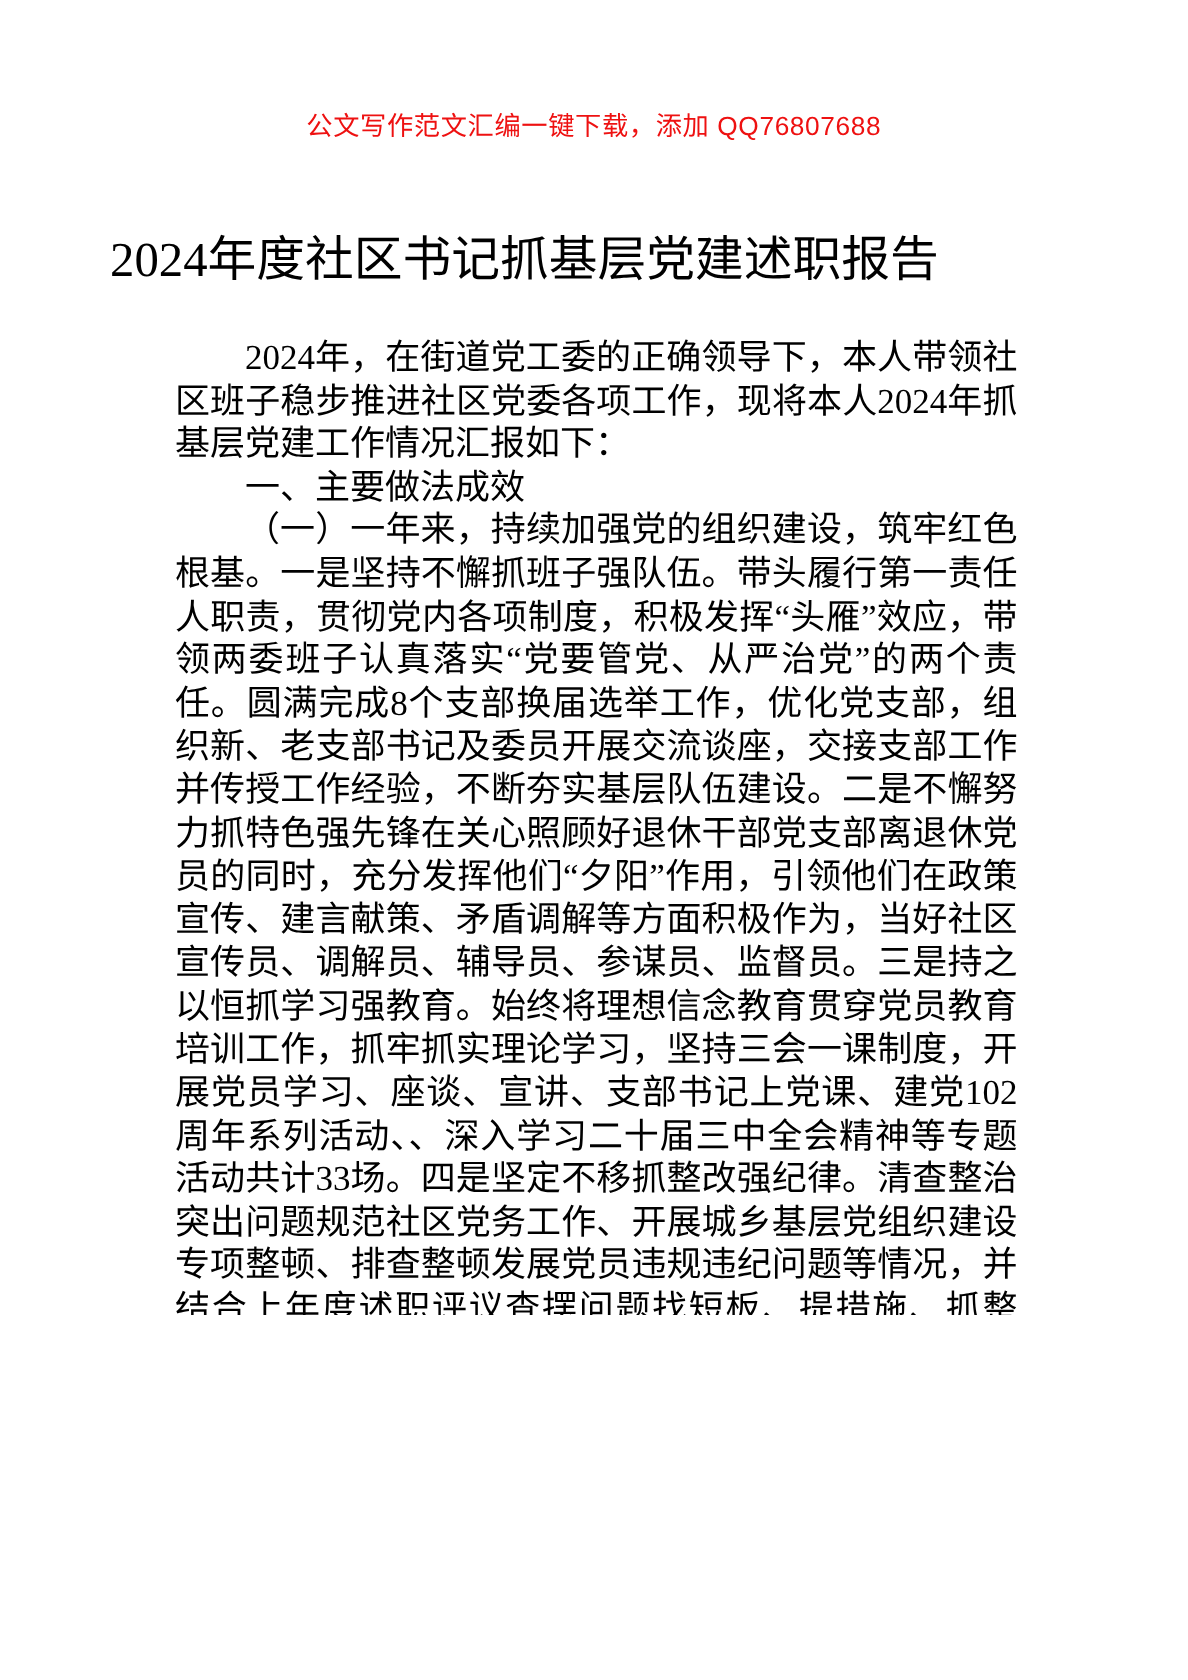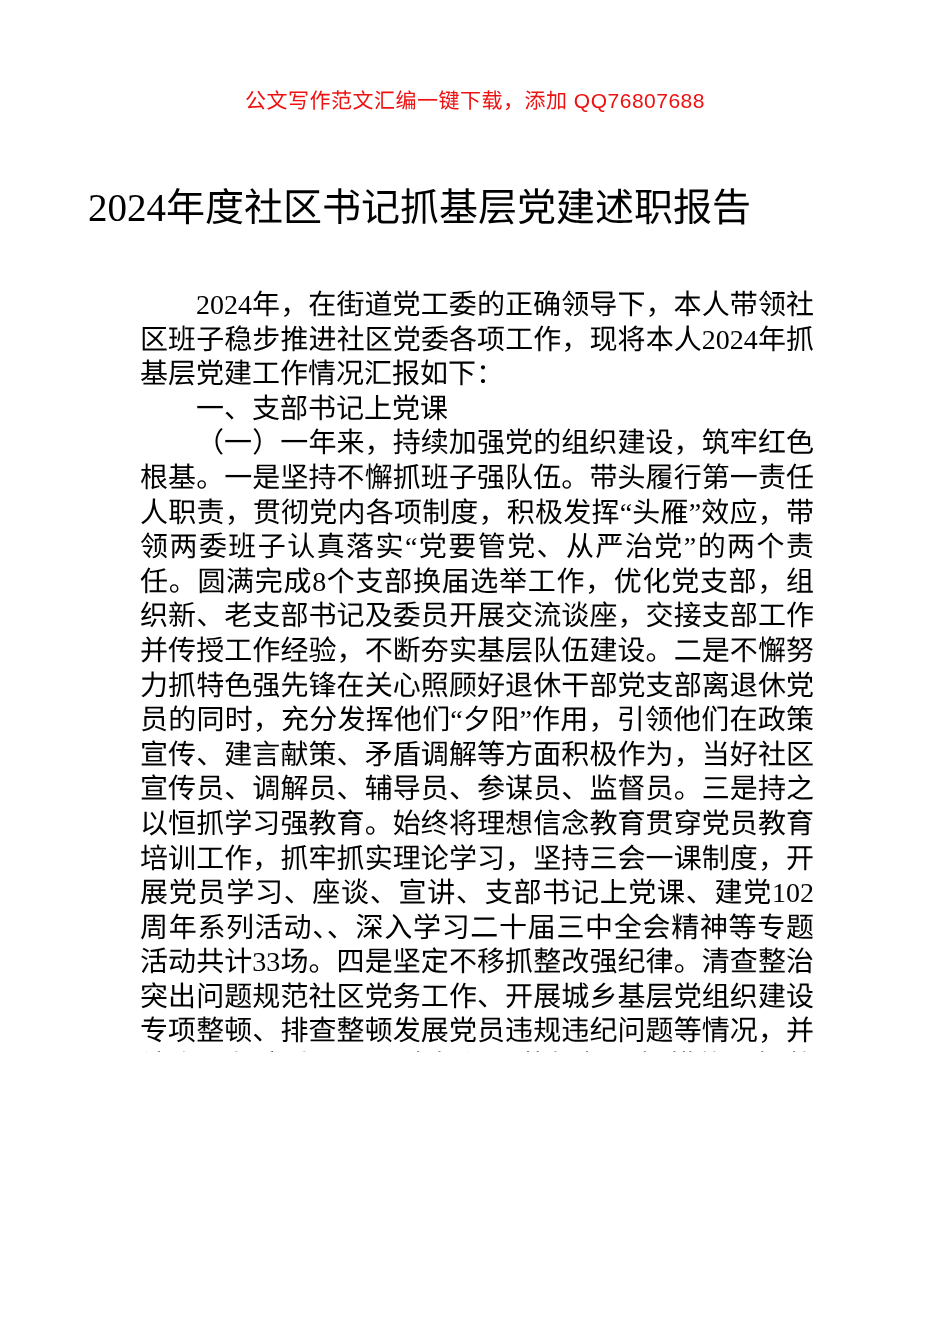--- a/index.html
+++ b/index.html
@@ -43,36 +43,35 @@
     top: 270px;
     left: 140px;
     width: 674px;
     font-family: "Liberation Serif", serif;
     font-size: 28px;
     line-height: 34.6px;
     text-align: justify;
     text-justify: inter-ideograph;
     word-break: break-all;
     color: #000000;
-    margin-top: 18px;
   }
   .doc-body p {
     margin: 0;
     padding: 0;
     text-indent: 2em;
   }
 </style>
 </head>
 <body>
 
 <div class="page">
 
   <div class="promo-header">公文写作范文汇编一键下载，添加 QQ76807688</div>
 
   <div class="doc-title">2024年度社区书记抓基层党建述职报告</div>
 
   <div class="doc-body">
     <p>2024年，在街道党工委的正确领导下，本人带领社区班子稳步推进社区党委各项工作，现将本人2024年抓基层党建工作情况汇报如下：</p>
-    <p>一、支部书记上党课</p>
+    <p>一、主要做法成效</p>
     <p>（一）一年来，持续加强党的组织建设，筑牢红色根基。一是坚持不懈抓班子强队伍。带头履行第一责任人职责，贯彻党内各项制度，积极发挥“头雁”效应，带领两委班子认真落实“党要管党、从严治党”的两个责任。圆满完成8个支部换届选举工作，优化党支部，组织新、老支部书记及委员开展交流谈座，交接支部工作并传授工作经验，不断夯实基层队伍建设。二是不懈努力抓特色强先锋在关心照顾好退休干部党支部离退休党员的同时，充分发挥他们“夕阳”作用，引领他们在政策宣传、建言献策、矛盾调解等方面积极作为，当好社区宣传员、调解员、辅导员、参谋员、监督员。三是持之以恒抓学习强教育。始终将理想信念教育贯穿党员教育培训工作，抓牢抓实理论学习，坚持三会一课制度，开展党员学习、座谈、宣讲、支部书记上党课、建党102周年系列活动、、深入学习二十届三中全会精神等专题活动共计33场。四是坚定不移抓整改强纪律。清查整治突出问题规范社区党务工作、开展城乡基层党组织建设专项整顿、排查整顿发展党员违规违纪问题等情况，并结合上年度述职评议查摆问题找短板、提措施、抓整改，进一步严密组织体系。</p>
   </div>
 
 </div>
 
 </body></html>

